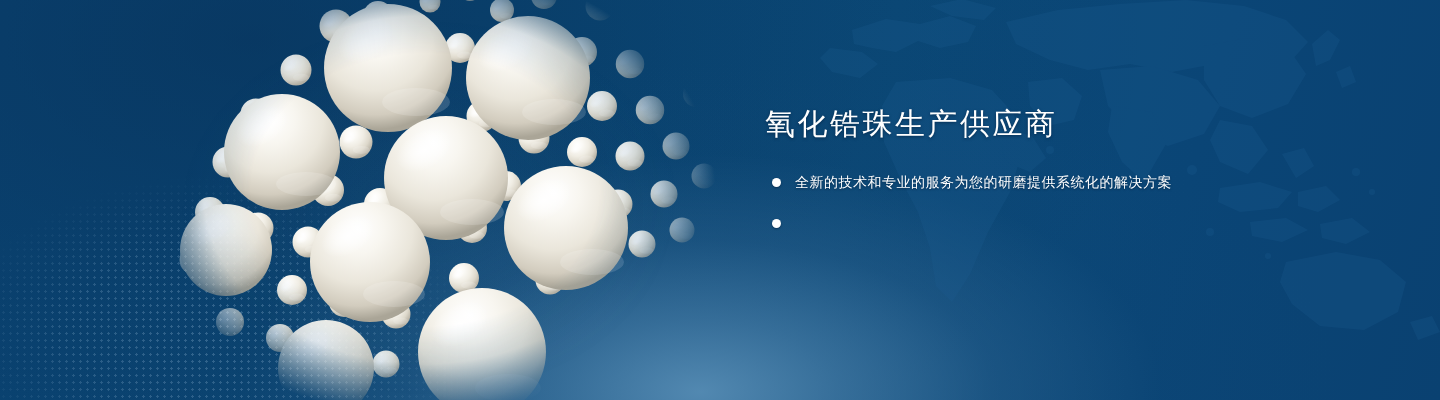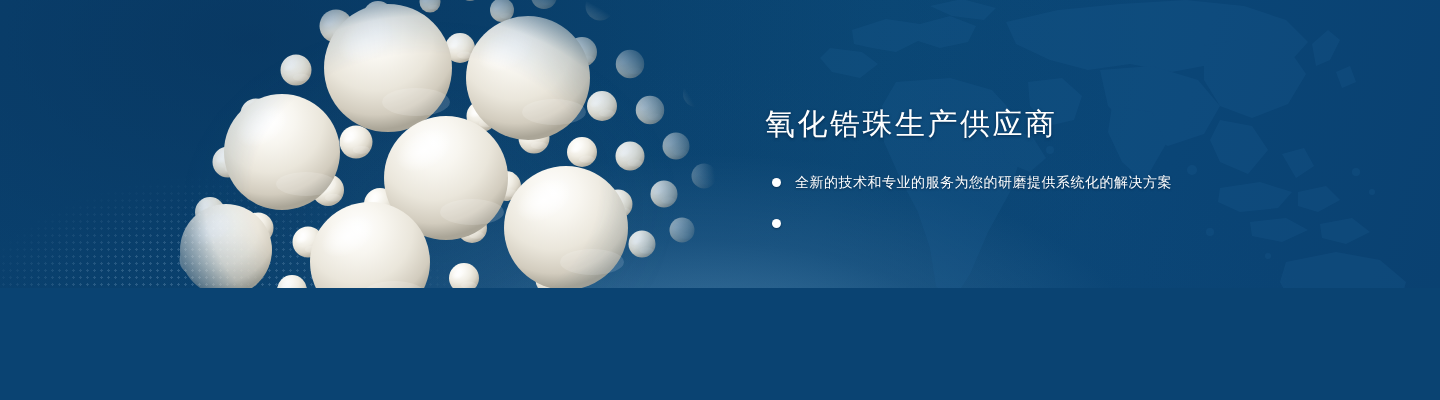--- a/index.html
+++ b/index.html
@@ -5,21 +5,21 @@
   * { margin:0; padding:0; box-sizing:border-box; }
   html,body { width:1440px; height:400px; overflow:hidden; }
   body {
     font-family:"Liberation Sans","DejaVu Sans",sans-serif;
     background:#0a4372;
   }
 
   .banner {
     position:relative;
     width:1440px;
-    height:288px;
+    height:400px;
     overflow:hidden;
     background:#8b5cf6;
   }
 
   
   .bg-base {
     position:absolute; inset:0;
     background:
       radial-gradient(ellipse 640px 330px at 700px 392px,
         rgba(86,140,180,0.95) 0%,

